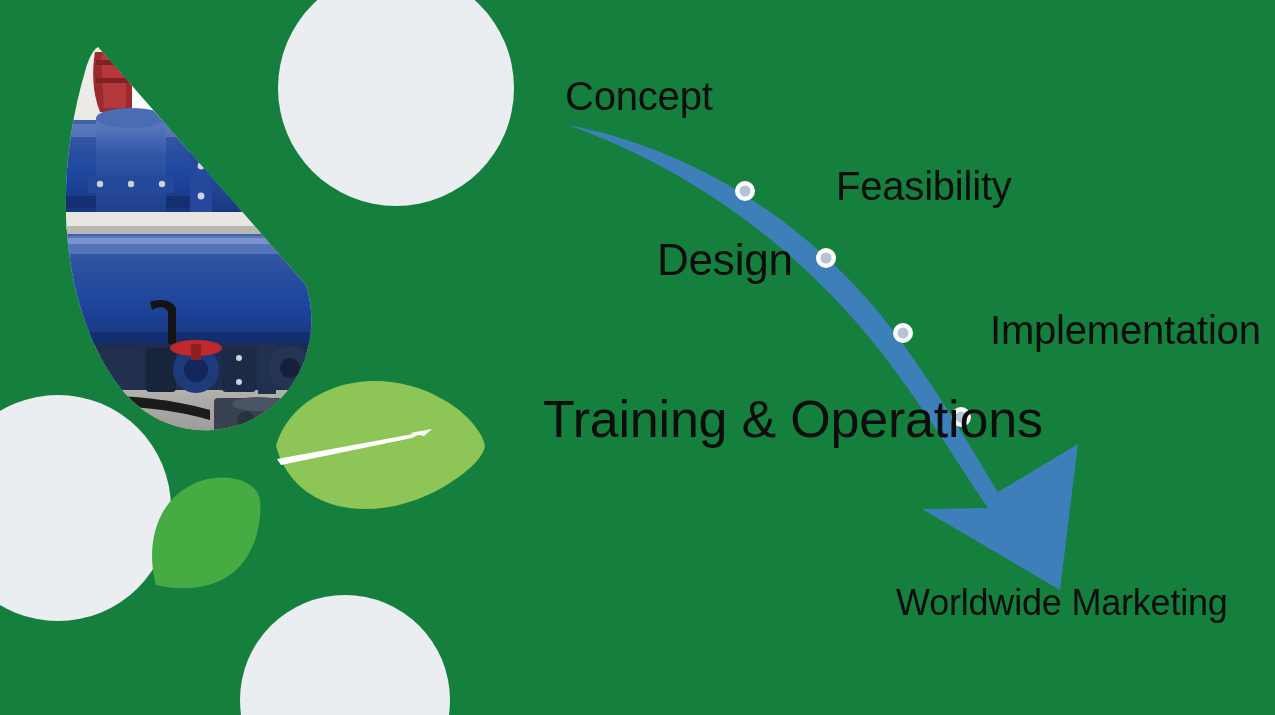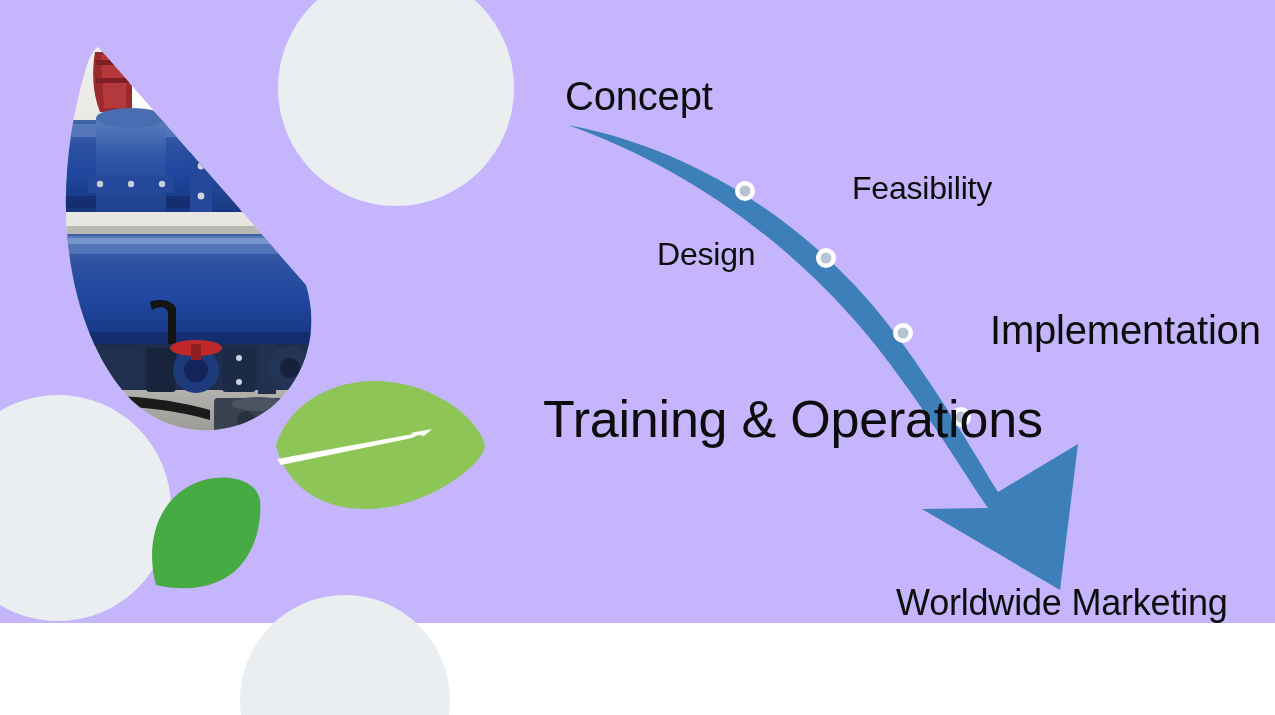--- a/index.html
+++ b/index.html
@@ -1,38 +1,38 @@
 <!DOCTYPE html>
 <html><head>
 <meta charset="utf-8">
 <style>
   html,body{margin:0;padding:0;background:#ffffff;}
   body{
     width:1275px;height:715px;overflow:hidden;position:relative;
     font-family:"Liberation Sans", sans-serif;
     -webkit-font-smoothing:antialiased;
   }
-  #stage{position:absolute;left:0;top:0;width:1275px;height:623px;background:#c4b5fd;}
+  #stage{position:absolute;left:0;top:0;width:1275px;height:715px;background:#15803d;}
 
   .layer{position:absolute;left:0;top:0;width:1275px;height:715px;}
   .layer svg{display:block;width:1275px;height:715px;}
 
   
   .step-label{
     position:absolute;
     white-space:nowrap;
     color:#0d0d0d;
     font-family:"Liberation Sans", sans-serif;
     font-weight:400;
     letter-spacing:-0.2px;
     line-height:1;
   }
   #lbl-concept      {left:565px; top:76px;  font-size:40px;}
-  #lbl-feasibility  {left:836px; top:172px; font-size:32px;margin-left:16px;}
-  #lbl-design       {left:657px; top:238px; font-size:32px;}
+  #lbl-feasibility  {left:836px; top:166px; font-size:40px;}
+  #lbl-design       {left:657px; top:238px; font-size:44px;}
   #lbl-implementation{left:974px; top:310px; font-size:40px;margin-left:16px;}
   #lbl-training     {left:543px; top:393px; font-size:52px;}
   #lbl-marketing    {left:896px; top:585px; font-size:36px;}
 </style>
 </head>
 <body>
 
 <div id="stage">
 
   <div class="layer">

